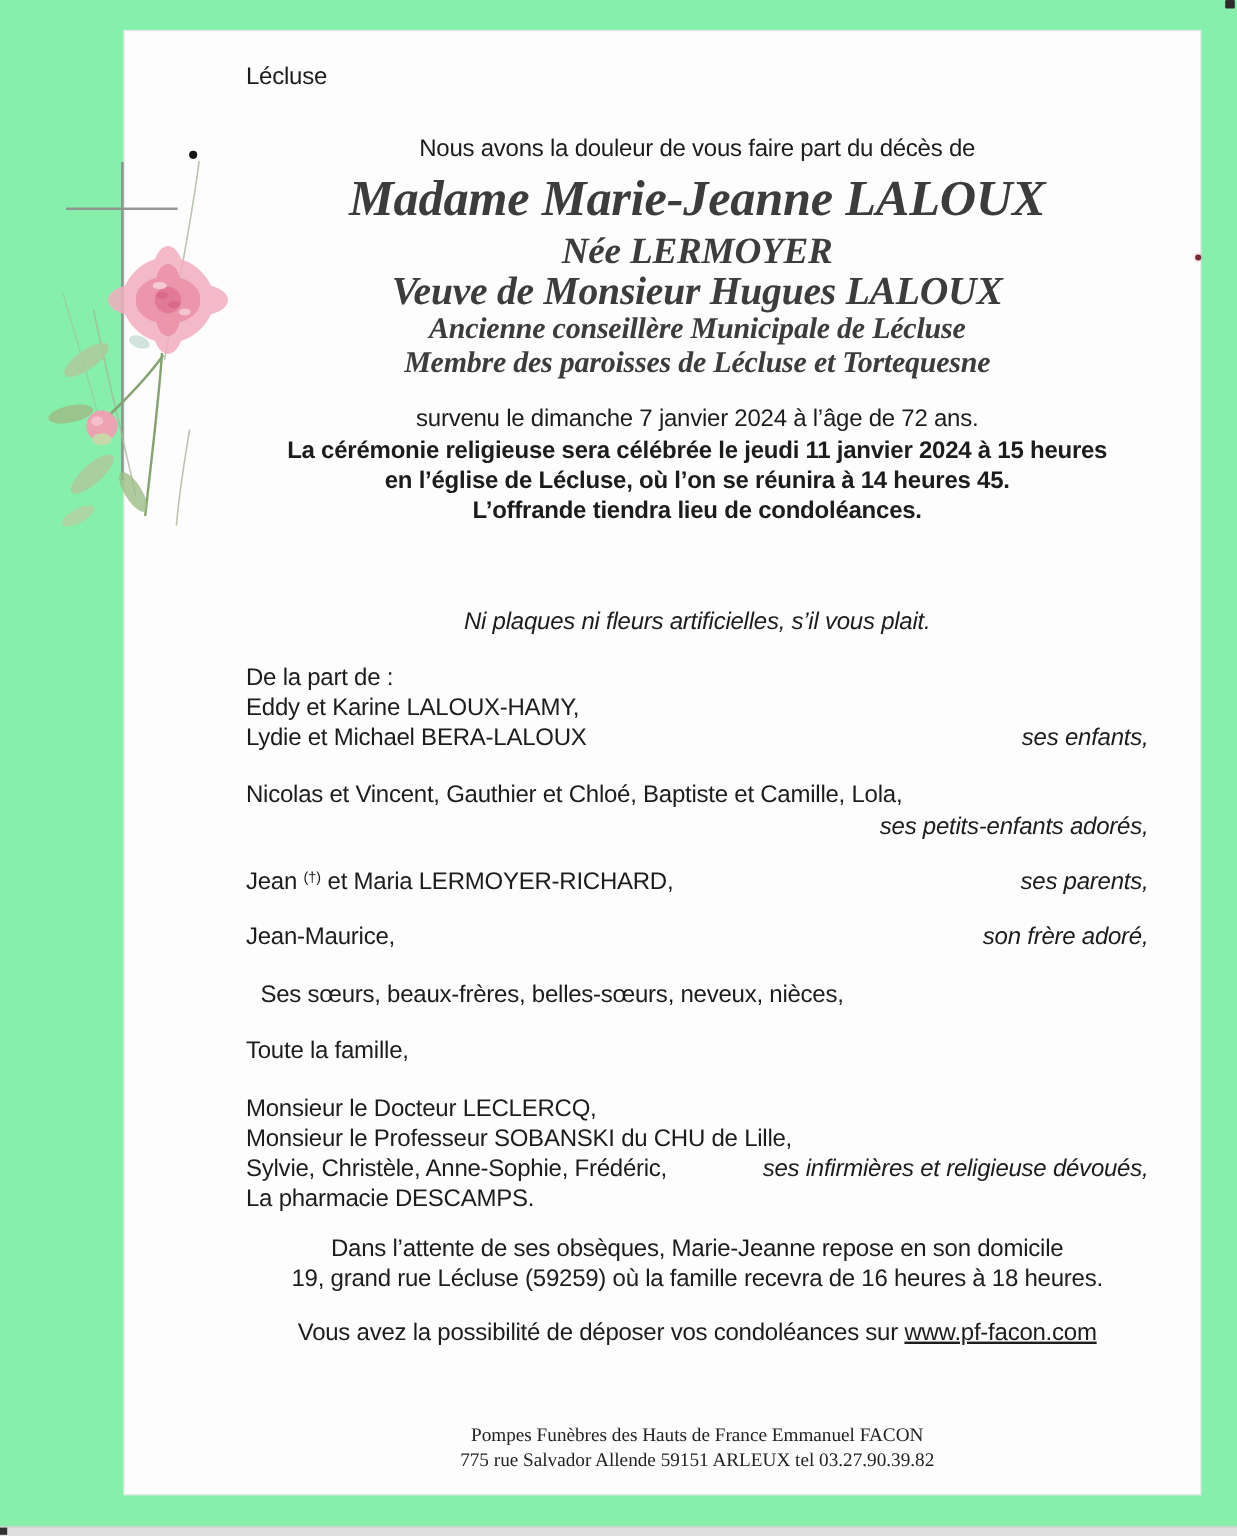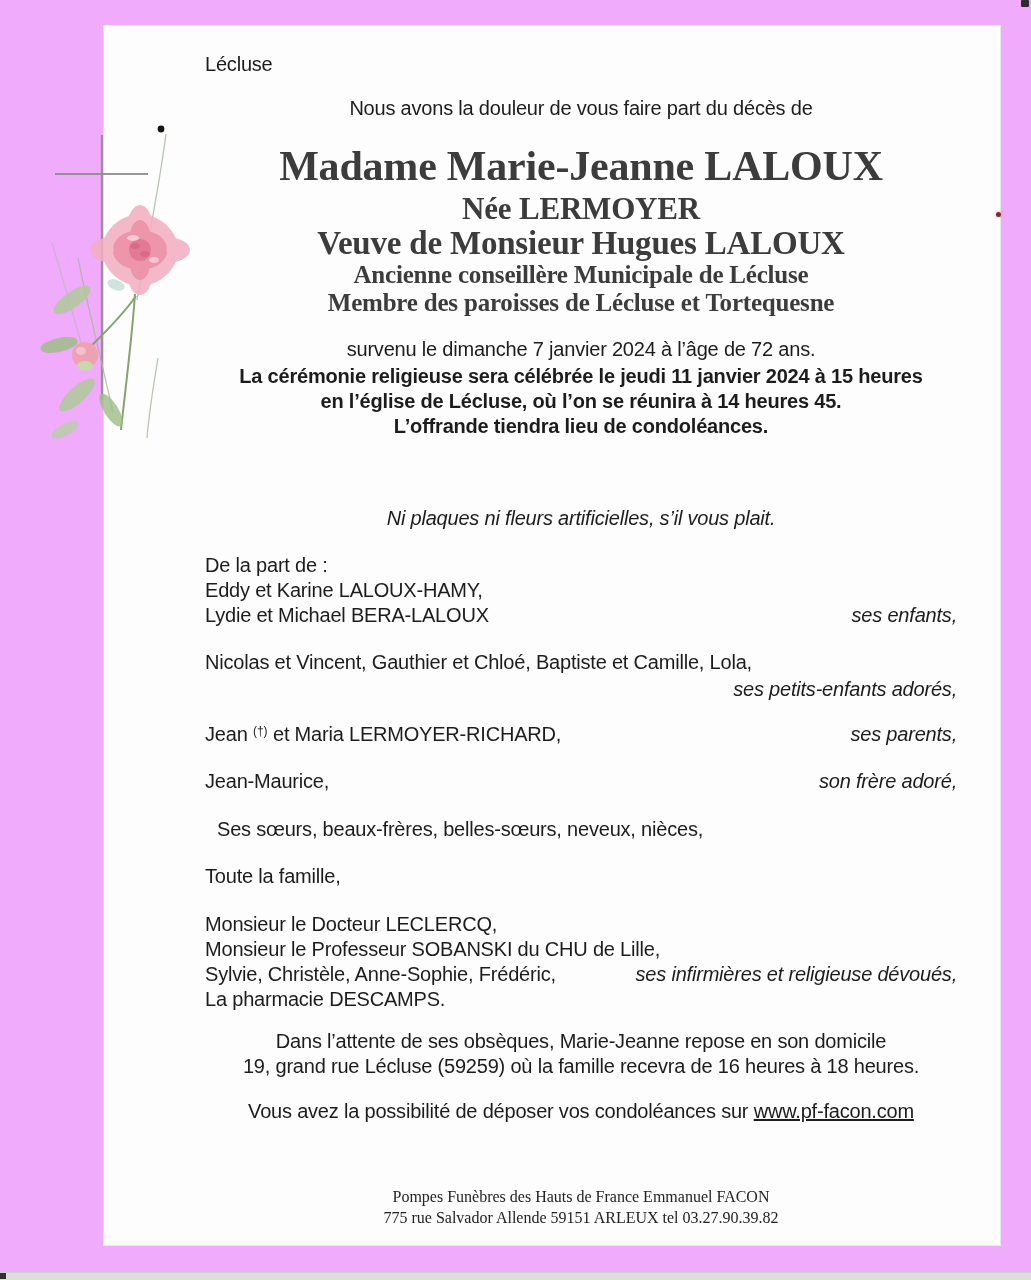--- a/index.html
+++ b/index.html
@@ -1,40 +1,40 @@
 <!DOCTYPE html>
 <html><head>
 <meta charset="utf-8">
 <style>
   html,body{margin:0;padding:0;background:#ffffff;}
   .page{
     position:relative;width:1031px;height:1280px;overflow:hidden;
-    background:#f0abfc;color:#1c1c1c;
+    background:#86efac;color:#1c1c1c;
     font-family:"Liberation Sans", sans-serif;
   }
   .card{
     position:absolute;left:103px;top:25px;width:898px;height:1221px;
     background:#fdfdfd;border:1px solid #e8e8e8;box-sizing:border-box;
   }
   .text-area{position:absolute;left:205px;top:0;width:752px;}
   .block{position:absolute;left:0;width:752px;font-size:20px;line-height:25px;letter-spacing:-0.2px;}
   .center{text-align:center;}
   .right{text-align:right;}
   .ital{font-style:italic;}
   .row{display:flex;justify-content:space-between;align-items:baseline;}
   
-  .ttl{font-family:"Liberation Serif", serif;font-weight:700;color:#3c3c3c;text-align:center;}
+  .ttl{font-family:"Liberation Serif", serif;font-style:italic;font-weight:700;color:#3c3c3c;text-align:center;}
   .ttl-1{font-size:42px;line-height:52px;}
   .ttl-2{font-size:31px;line-height:33px;}
   .ttl-3{font-size:33px;line-height:36px;}
   .ttl-4{font-size:25px;line-height:28px;}
   .ttl-5{font-size:25px;line-height:28px;}
   
   .b-city{top:52px;}
-  .b-intro{top:96px;}
+  .b-intro{top:112px;}
   .b-title{top:140px;}
   .b-survenu{top:337px;}
   .b-ceremony{top:364px;font-weight:bold;}
   .b-request{top:506px;}
   .b-family1{top:553px;}
   .b-family2{top:649px;line-height:27px;}
   .b-parents{top:719px;}
   .b-brother{top:769px;}
   .b-siblings{top:817px;margin-left:12px;}
   .b-whole{top:864px;}

